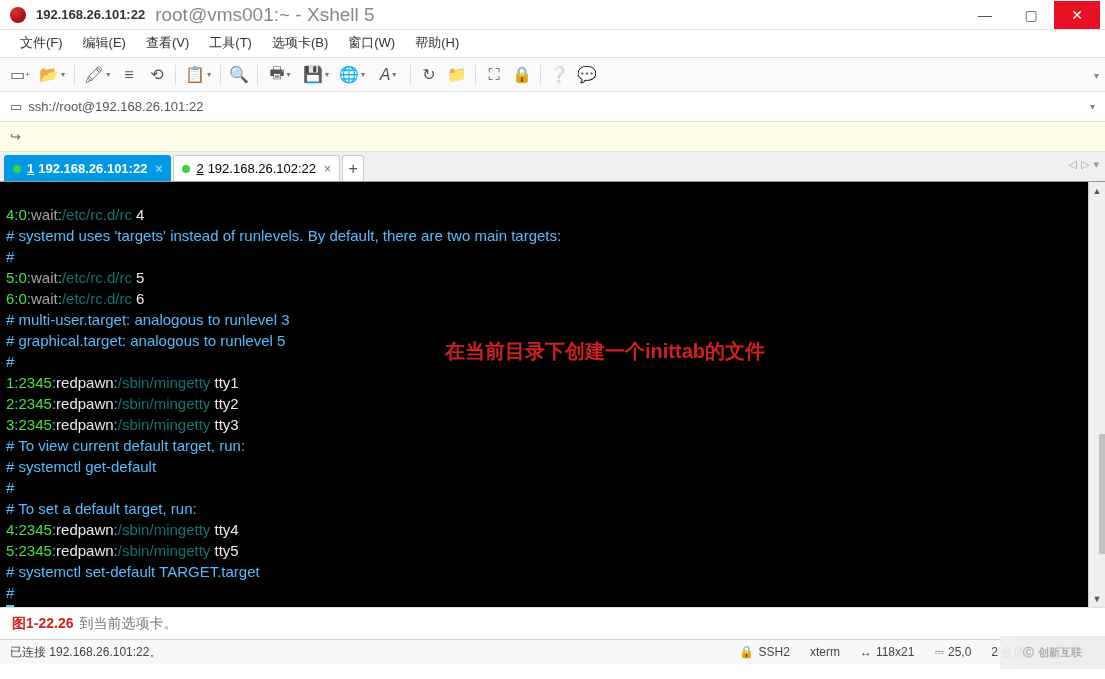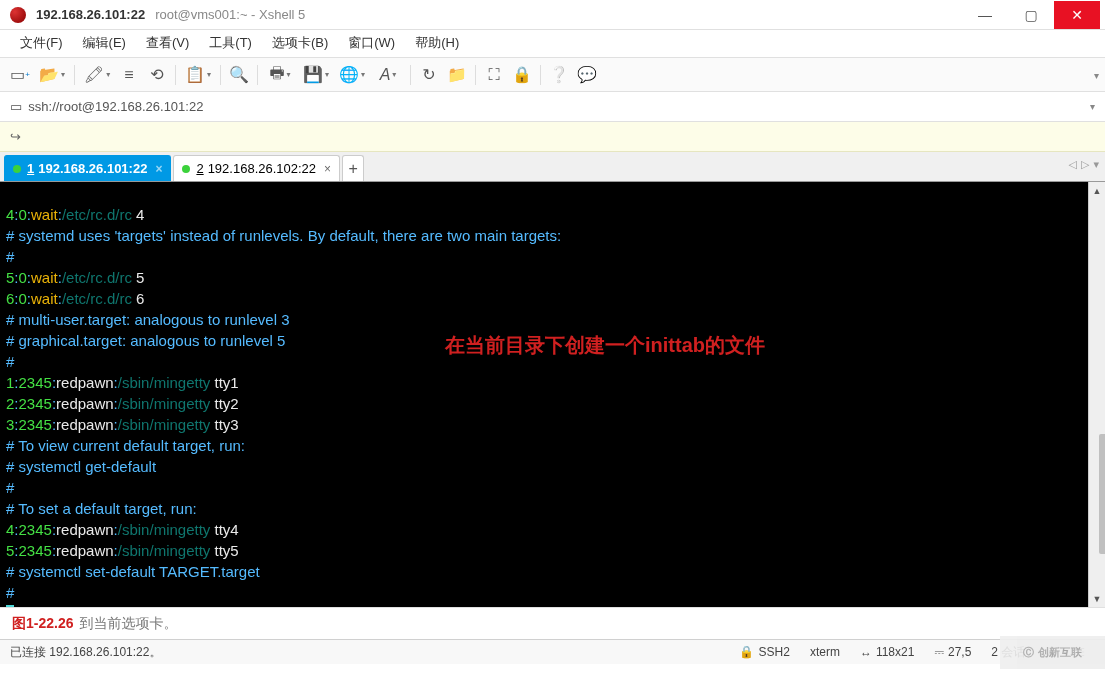--- a/index.html
+++ b/index.html
@@ -2,21 +2,21 @@
 <html><head>
 <meta charset="utf-8">
 <style>
 * { margin: 0; padding: 0; box-sizing: border-box; font-family: "Microsoft YaHei", "Segoe UI", Arial, sans-serif; }
 body { width: 1105px; height: 679px; background: #fff; overflow: hidden; position: relative; }
 
 
 .titlebar { height: 30px; display: flex; align-items: center; padding: 0 5px 0 10px; background: #fff; border-bottom: 1px solid #e0e0e0; }
 .titlebar .logo { width: 16px; height: 16px; background: radial-gradient(circle at 30% 30%, #d33, #800); border-radius: 50%; margin-right: 10px; }
 .titlebar .title-strong { font-weight: bold; color: #333; font-size: 13px; }
-.titlebar .title-sub { color: #888; font-size: 13px; margin-left: 10px; }
+.titlebar .title-sub { color: #888; font-size: 19px; margin-left: 10px; }
 .titlebar .winbtns { margin-left: auto; display: flex; }
 .winbtn { width: 46px; height: 28px; display: flex; align-items: center; justify-content: center; font-size: 14px; color: #555; cursor: pointer; }
 .winbtn.close { background: #e81123; color: #fff; }
 
 
 .menubar { height: 28px; display: flex; align-items: flex-start; padding: 0 10px; border-bottom: 1px solid #e0e0e0; font-size: 13px; }
 .menubar .item { padding: 4px 10px; color: #333; cursor: pointer; }
 
 
 .toolbar { height: 34px; display: flex; align-items: center; padding: 0 6px; border-bottom: 1px solid #e0e0e0; background: #fafafa; position: relative; }
@@ -48,25 +48,25 @@
 .terminal { height: 425px; background: #000; position: relative; overflow: hidden; }
 .termscroll { position: absolute; right: 0; top: 0; width: 17px; height: 100%; background: #efefef; border-left: 1px solid #ccc; display: flex; flex-direction: column; align-items: center; }
 .termscroll .arrow { height: 17px; width: 100%; display: flex; align-items: center; justify-content: center; font-size: 9px; color: #555; }
 .termscroll .track { flex: 1; position: relative; }
 .termscroll .thumb { position: absolute; top: 60%; height: 120px; width: 13px; left: 2px; background: #c0c0c0; border-radius: 2px; }
 
 .termlines { padding: 4px 0 0 6px; font-family: "Consolas","Courier New",monospace; font-size: 15px; line-height: 19px; white-space: pre; }
 .c-g { color: #44e044; }
 .c-b { color: #55bbff; }
 .c-c { color: #0f766e; }
-.c-y { color: #eab308; }
+.c-y { color: #a3a3a3; }
 .c-w { color: #eaeaea; }
 .c-inv { background: #4cd6d6; color: #000; }
 
-.annotation { position: absolute; top: 150px; left: 445px; color: #d02020; font-weight: bold; font-size: 20px; font-family: "Microsoft YaHei",sans-serif; }
+.annotation { position: absolute; top: 156px; left: 445px; color: #d02020; font-weight: bold; font-size: 20px; font-family: "Microsoft YaHei",sans-serif; }
 
 
 .bottomhint { height: 32px; display: flex; align-items: center; padding: 12px 12px; font-size: 14px; color: #777; border-top: 1px solid #e0e0e0; }
 .bottomhint .figlabel { color: #d02020; font-weight: bold; margin-right: 6px; }
 
 
 .statusbar { height: 25px; display: flex; align-items: center; padding: 4px 10px; font-size: 12px; color: #444; border-top: 1px solid #d0d0d0; background: #f8f8f8; position: relative; }
 .statusbar .left { flex: 1; }
 .statusbar .item { margin: 0 10px; display: flex; align-items: center; gap: 4px; }
 .statusbar .arrows { display: flex; gap: 4px; color: #888; font-size: 11px; }
@@ -203,21 +203,21 @@
       <span>🔒</span>
       <span>SSH2</span>
     </div>
   <div class="item">xterm</div>
   <div class="item">
       <span>↔</span>
       <span>118x21</span>
     </div>
   <div class="item">
       <span>⎓</span>
-      <span>27,5</span>
+      <span>25,0</span>
     </div>
   <div class="item">2 会话</div>
   <div class="item arrows">
     <span>▲</span>
     <span>▼</span>
     <span>☰</span>
   </div>
 </div>
 
 <div class="watermark">

